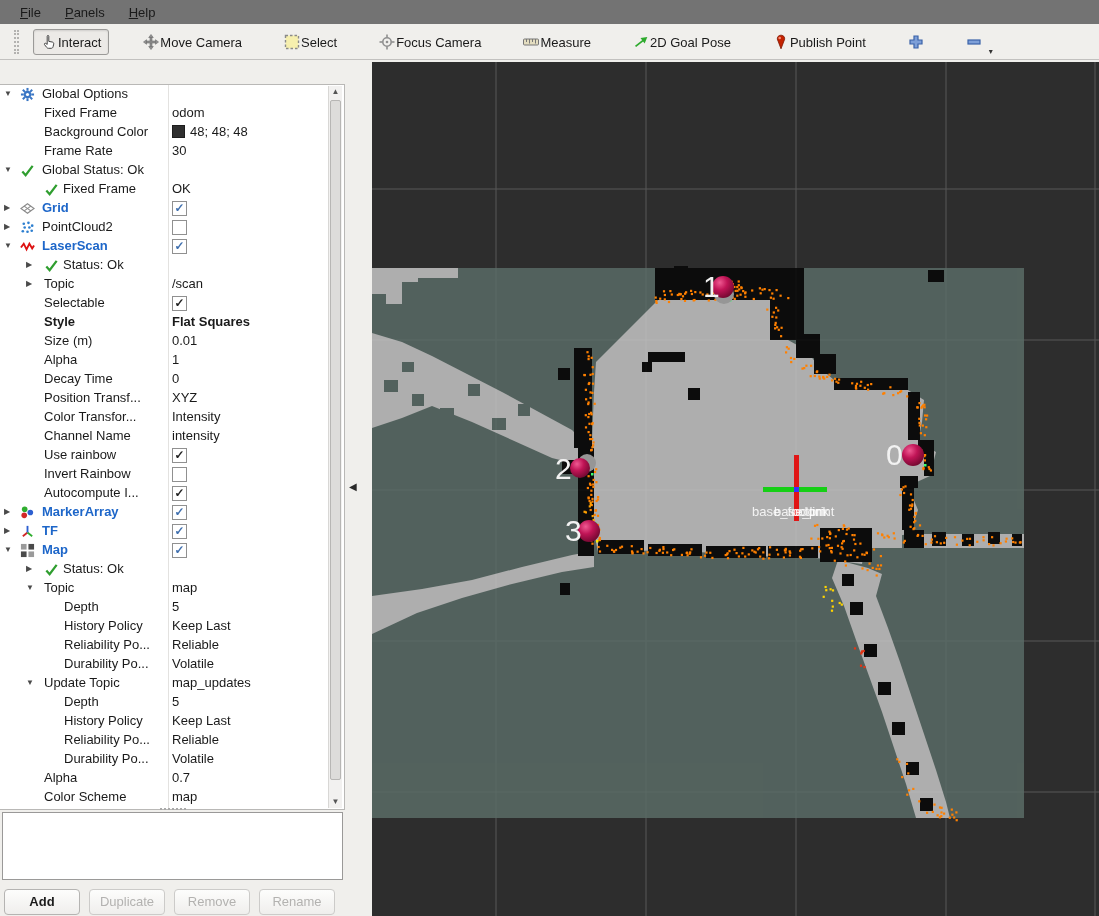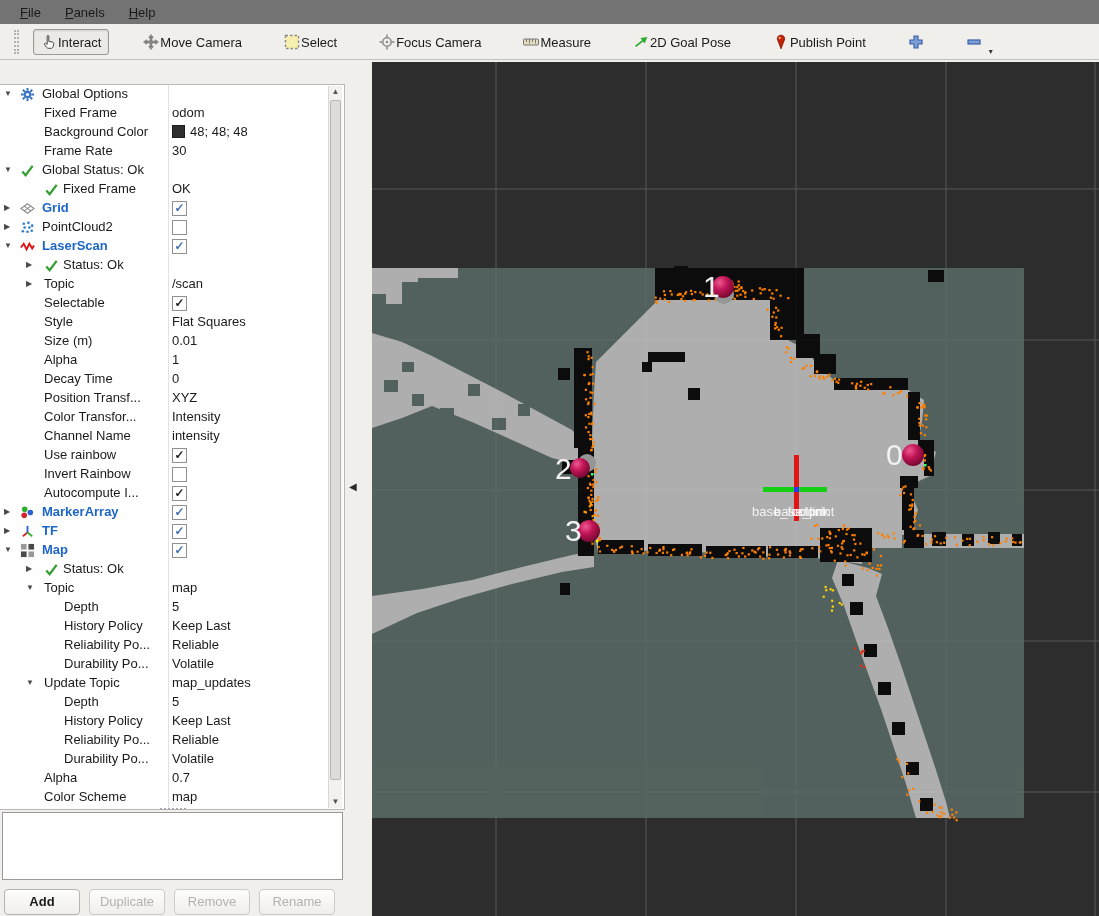--- a/index.html
+++ b/index.html
@@ -257,21 +257,21 @@
         </div>
         <div class="row" style="top: 190px;">
           <span class="exp" style="left:26px">▶</span>
           <span class="rlabel" style="left:44px">Topic</span>
           <span class="rvalue">/scan</span>
         </div>
         <div class="row" style="top: 209px;">
           <span class="rlabel" style="left:44px">Selectable</span>
           <span class="cbx" style="color:#222">✓</span>
         </div>
-        <div class="row" style="top: 228px;">
+        <div class="row" style="top: 228px; font-weight: bold;">
           <span class="rlabel" style="left:44px">Style</span>
           <span class="rvalue">Flat Squares</span>
         </div>
         <div class="row" style="top: 247px;">
           <span class="rlabel" style="left:44px">Size (m)</span>
           <span class="rvalue">0.01</span>
         </div>
         <div class="row" style="top: 266px;">
           <span class="rlabel" style="left:44px">Alpha</span>
           <span class="rvalue">1</span>

